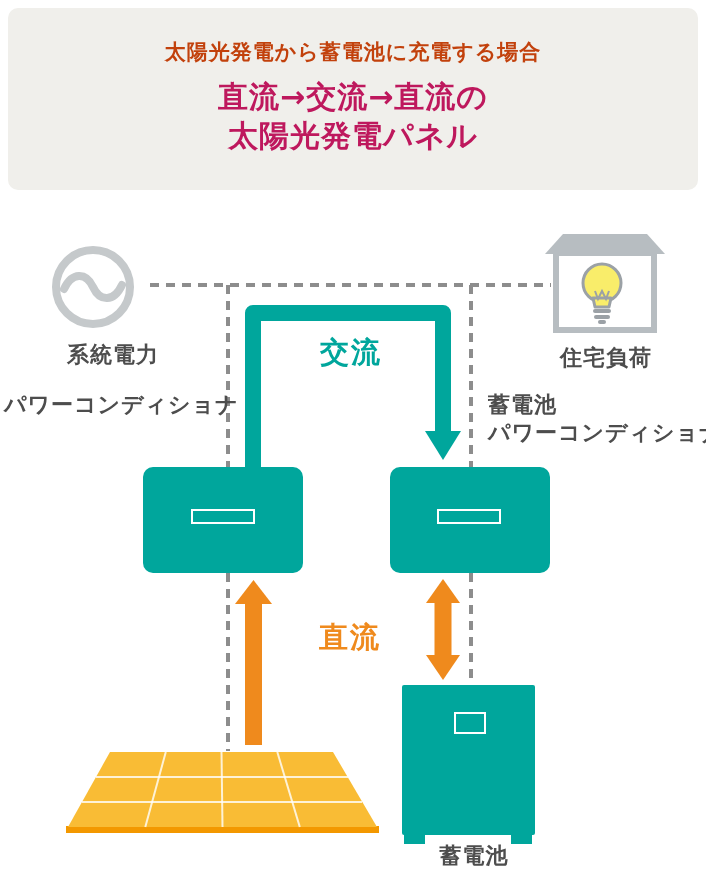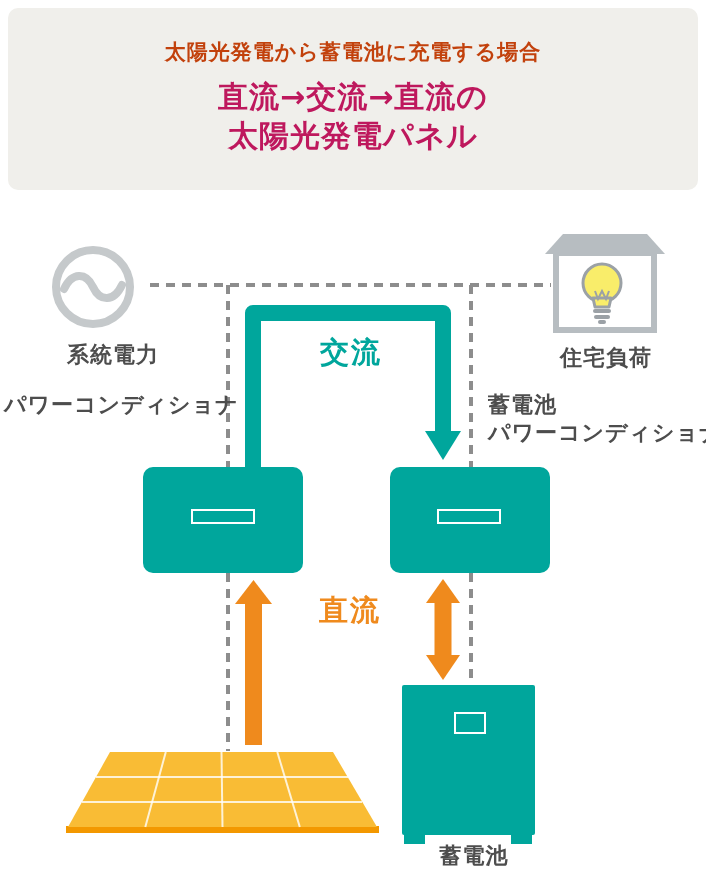--- a/index.html
+++ b/index.html
@@ -122,18 +122,18 @@
     <div>パワーコンディショナ</div>
   </div>
 
   <div class="label" style="left:488px;top:391px;">
     <div>蓄電池</div>
     <div>パワーコンディショナ</div>
   </div>
 
   <div class="flow-label ac" style="left:351px;top:333px;">交流</div>
 
-  <div class="flow-label dc" style="left:350px;top:591px;">直流</div>
+  <div class="flow-label dc" style="left:350px;top:618px;">直流</div>
 
 
   <div class="label centered" style="left:474px;top:842px;">蓄電池</div>
 
 </div>
 
 </body></html>

